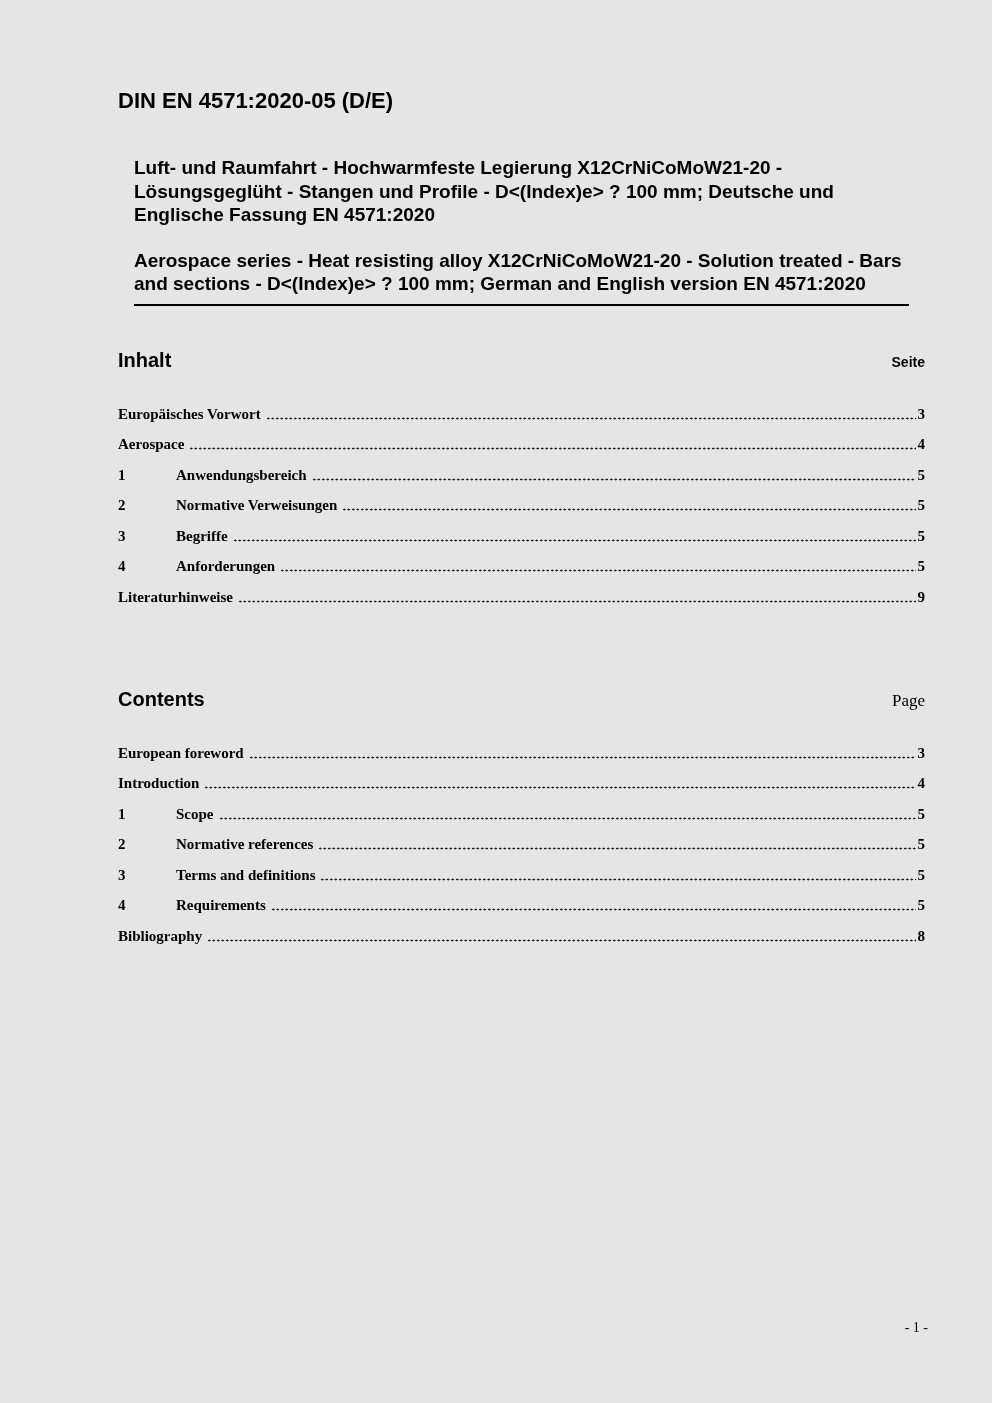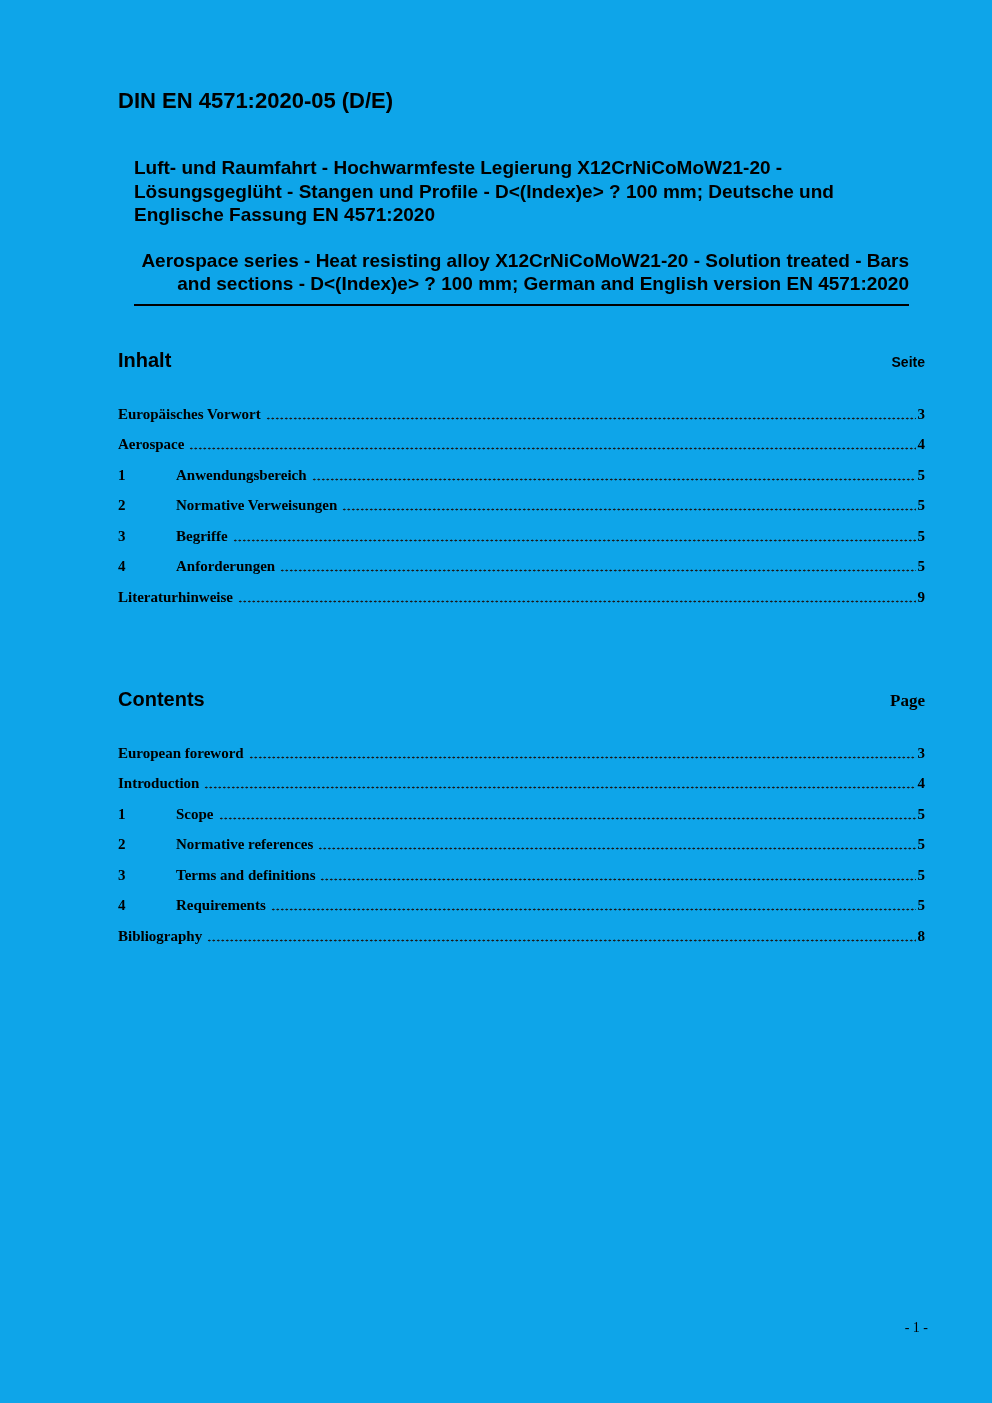--- a/index.html
+++ b/index.html
@@ -4,21 +4,21 @@
 <style>
   html, body {
     margin: 0;
     padding: 0;
     background: #ffffff;
   }
   .page {
     position: relative;
     width: 992px;
     height: 1403px;
-    background: #0ea5e9;
+    background: #e5e5e5;
     box-sizing: border-box;
     padding: 88px 67px 0 118px;
     color: #000000;
     font-family: "Liberation Serif", serif;
     overflow: hidden;
   }
   .doc-number {
     font-family: "Liberation Sans", sans-serif;
     font-weight: bold;
     font-size: 22px;
@@ -29,21 +29,20 @@
     font-family: "Liberation Sans", sans-serif;
     font-weight: bold;
     font-size: 19px;
     line-height: 23.5px;
     margin: 16px;
   }
   .title-de { margin-bottom: 22px; }
   .title-en {
     padding-bottom: 8px;
     border-bottom: 2px solid #000000;
-    text-align: right;
   }
   .toc-heading-row {
     display: flex;
     justify-content: space-between;
     align-items: baseline;
   }
   .toc-heading-row.de { margin-top: 42px; text-align: right; }
   .toc-heading-row.en { margin-top: 80px; }
   .toc-heading {
     font-family: "Liberation Sans", sans-serif;
@@ -51,21 +50,21 @@
     font-size: 20px;
     line-height: 24px;
   }
   .page-label-de {
     font-family: "Liberation Sans", sans-serif;
     font-weight: bold;
     font-size: 14px;
   }
   .page-label-en {
     font-family: "Liberation Serif", serif;
-    font-weight: bold;
+    font-weight: normal;
     font-size: 17px;
   }
   .toc { margin-top: 32px; }
   .toc-row {
     display: flex;
     align-items: baseline;
     font-family: "Liberation Serif", serif;
     font-weight: bold;
     font-size: 15px;
     line-height: 20px;

